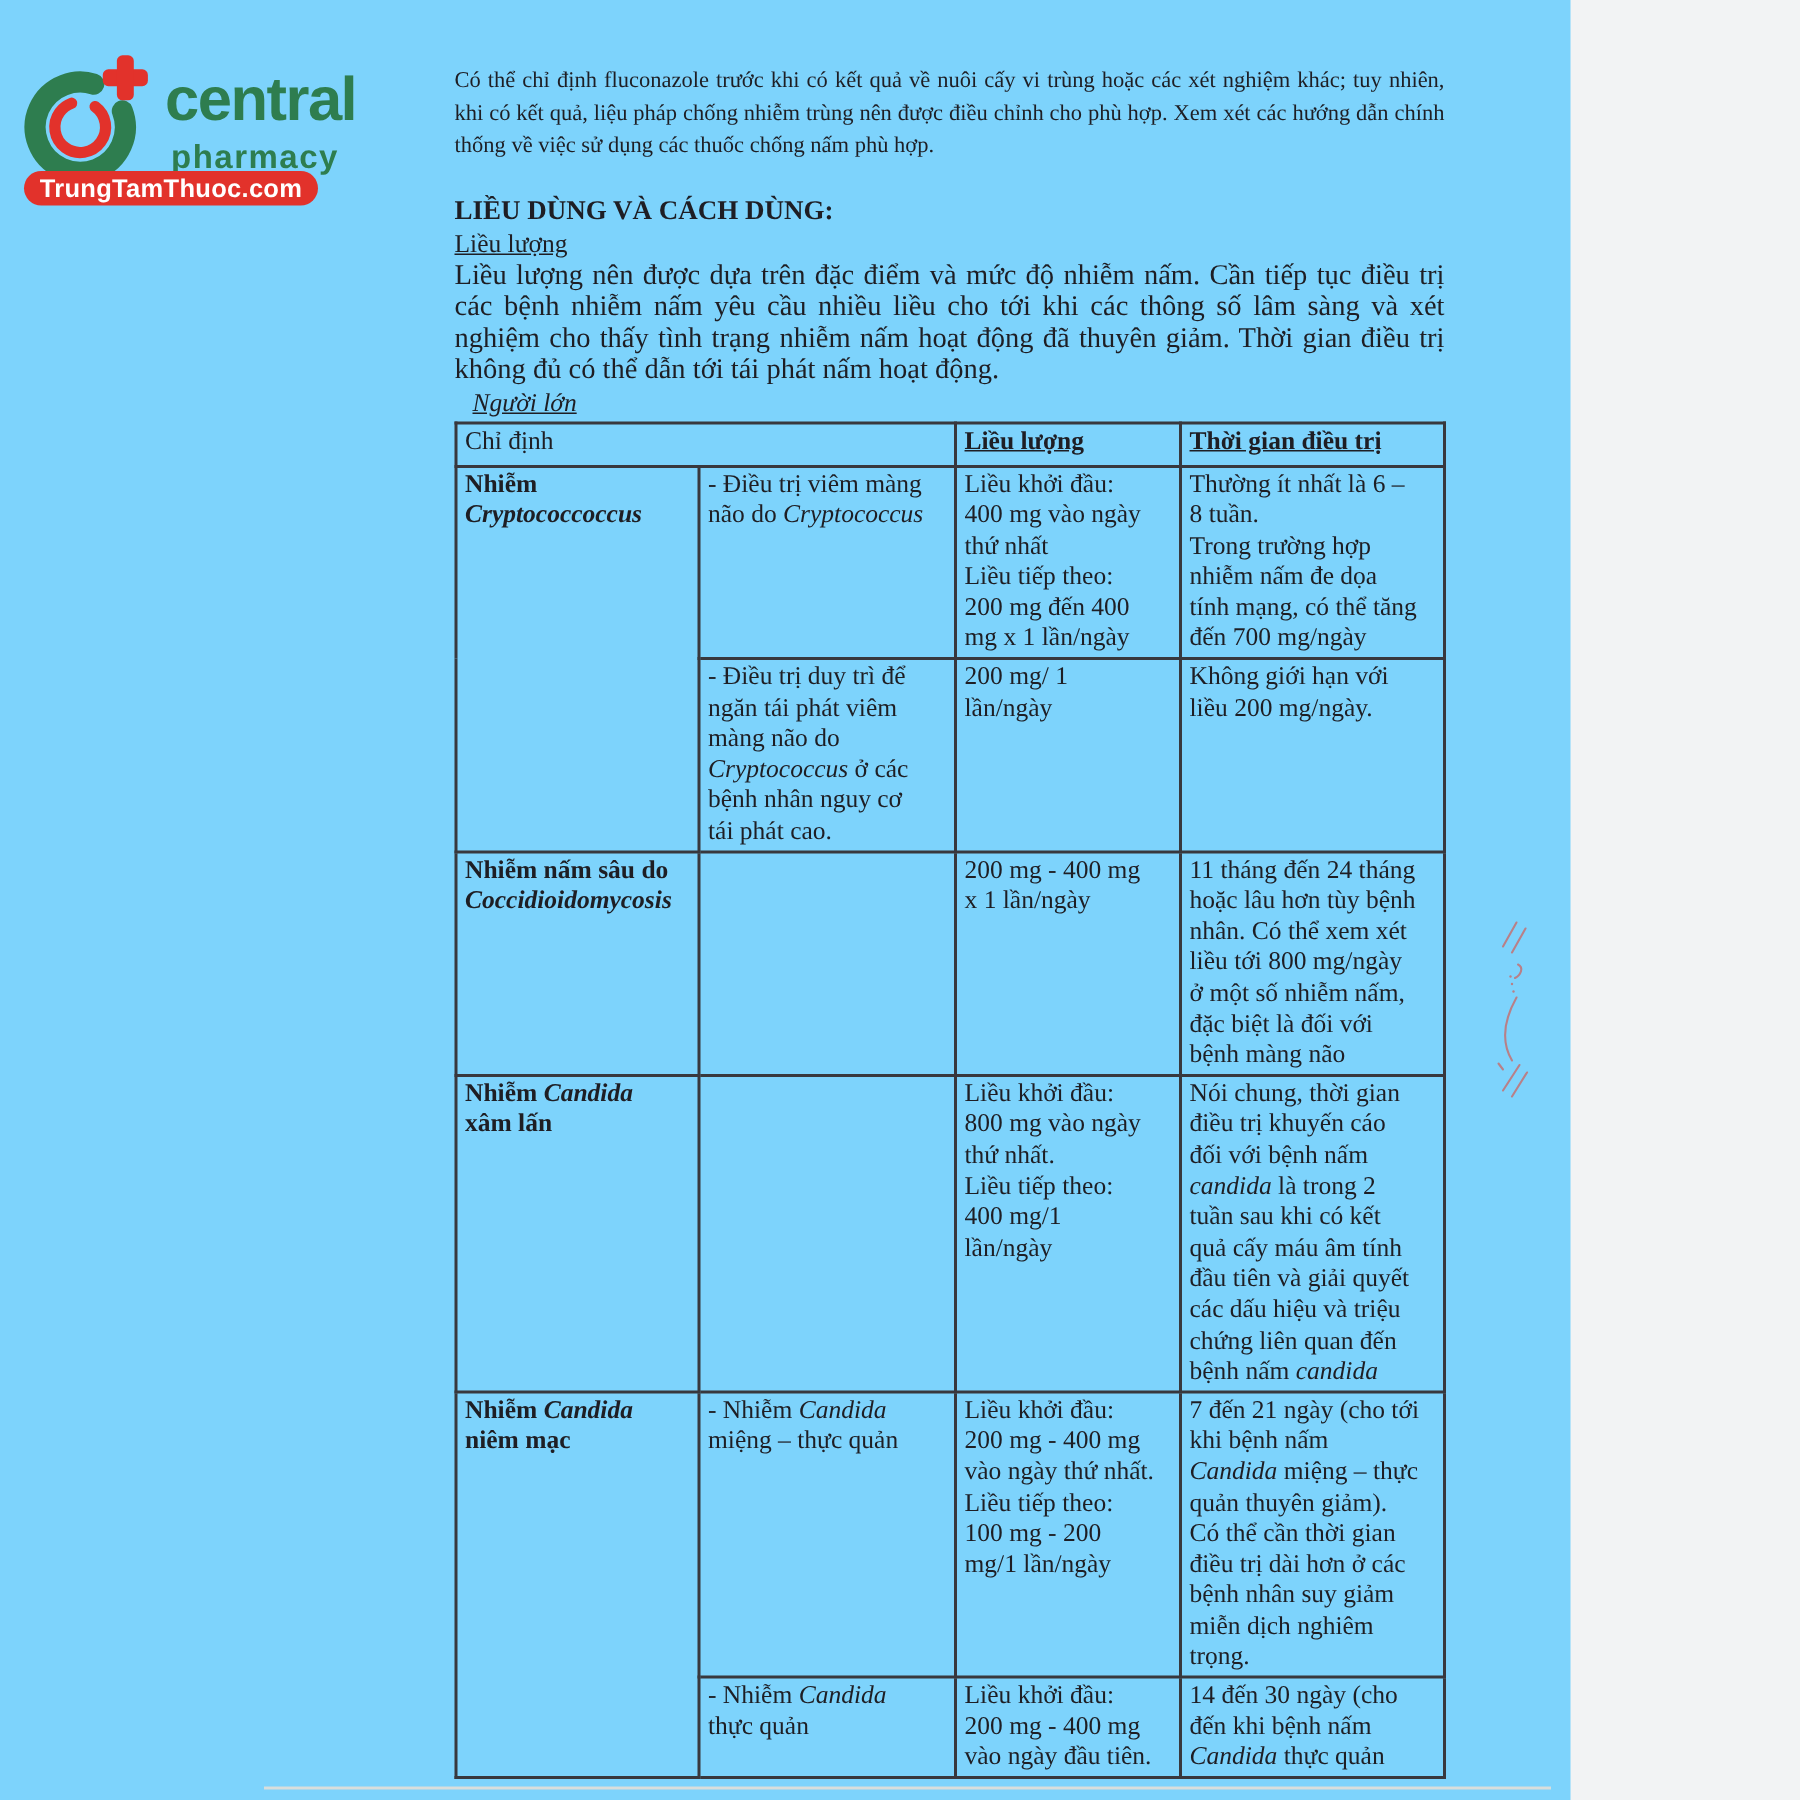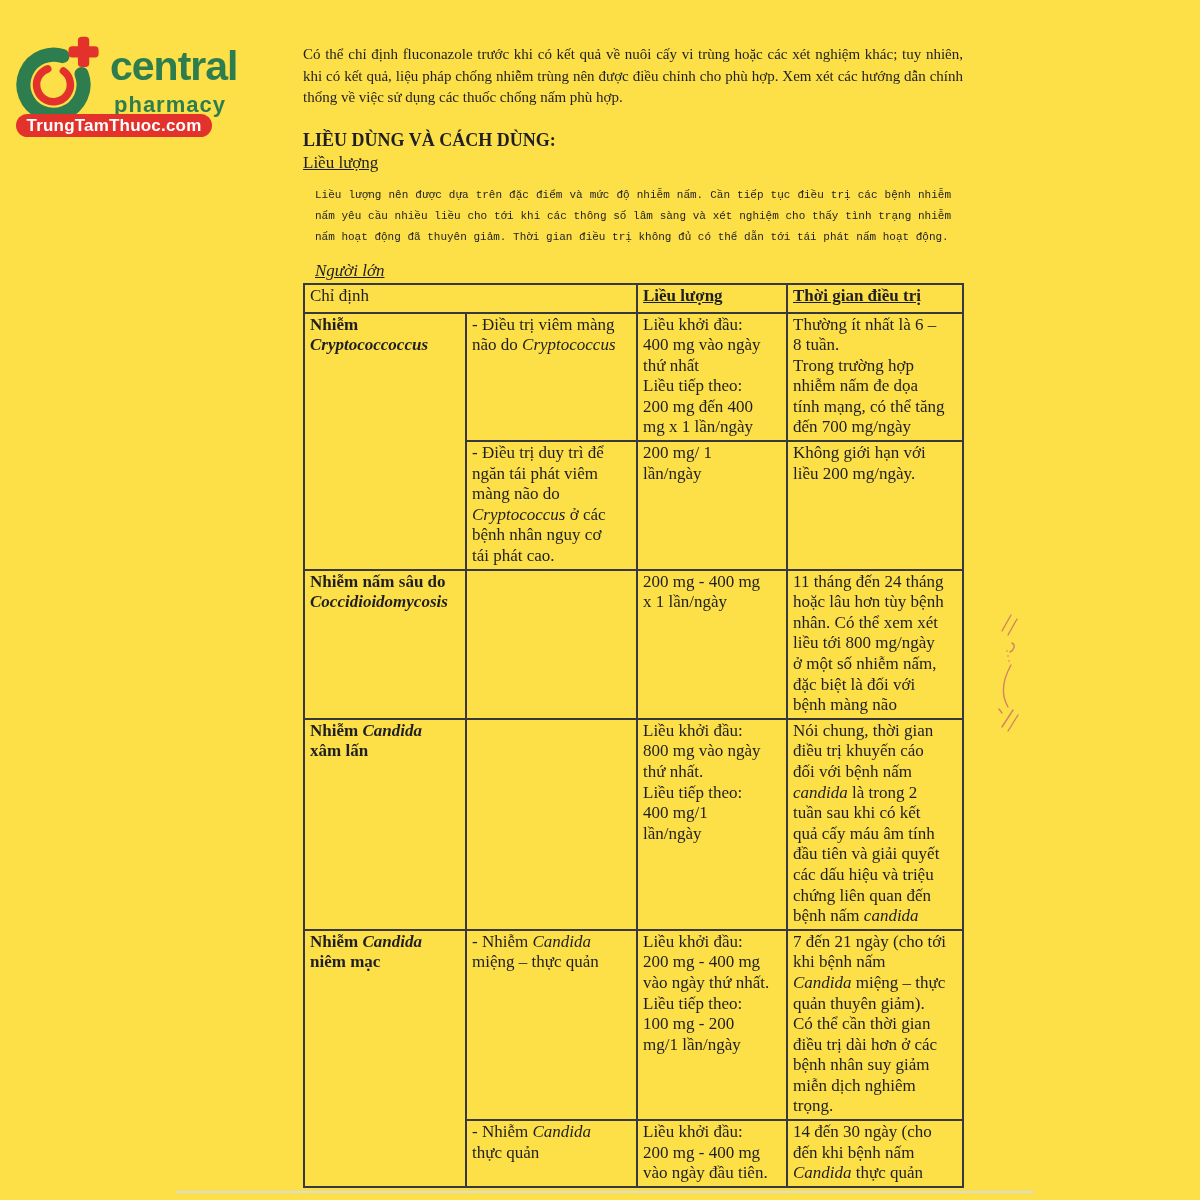--- a/index.html
+++ b/index.html
@@ -3,22 +3,22 @@
 <meta charset="utf-8">
 <style>
   html,body{margin:0;padding:0;}
   body{
     width:1200px;height:1200px;
     background:#f2f3f4;
     font-family:"Liberation Serif","DejaVu Serif",serif;
     color:#1e1e24;
   }
   .page{
-    position:relative;width:1200px;height:1200px;
-    background:#fde047;overflow:hidden;
+    position:relative;width:1047px;height:1200px;
+    background:#7dd3fc;overflow:hidden;
   }
 
   
   .logo{position:absolute;left:14px;top:30px;width:280px;height:115px;}
   .logo-mark{position:absolute;left:0;top:4px;width:94px;height:94px;}
   .brand{
     position:absolute;left:96px;top:16px;
     font-family:"Liberation Sans","DejaVu Sans",sans-serif;
     font-weight:bold;font-size:41px;letter-spacing:-1px;line-height:1;
   }
@@ -33,21 +33,21 @@
     display:flex;align-items:center;justify-content:center;
     font-family:"Liberation Sans","DejaVu Sans",sans-serif;
     font-weight:bold;font-size:17px;color:#ffffff;letter-spacing:.2px;
   }
 
   
   .content{position:absolute;left:303px;top:0;width:660px;}
   .intro{margin:44px 0 0 0;font-size:15px;line-height:21.5px;text-align:justify;}
   .heading{margin:20px 0 0 0;font-size:18px;font-weight:bold;line-height:22px;}
   .sub1{margin:1px 0 0 0;font-size:17px;line-height:21px;text-decoration:underline;}
-  .para{margin:12px;font-size:11px;line-height:21px;text-align:justify;font-family:Liberation Mono, monospace;}
+  .para{margin:0;font-size:19px;line-height:21px;text-align:justify;}
   .sub2{margin:1px 0 2px 12px;font-size:17px;line-height:21px;font-style:italic;text-decoration:underline;}
 
   
   table.dose{
     border-collapse:collapse;table-layout:fixed;width:659px;
     font-size:17px;line-height:20.6px;
   }
   table.dose td{
     border:2px solid #38383d;vertical-align:top;
     padding:1px 16px 2px 5px;overflow:hidden;

